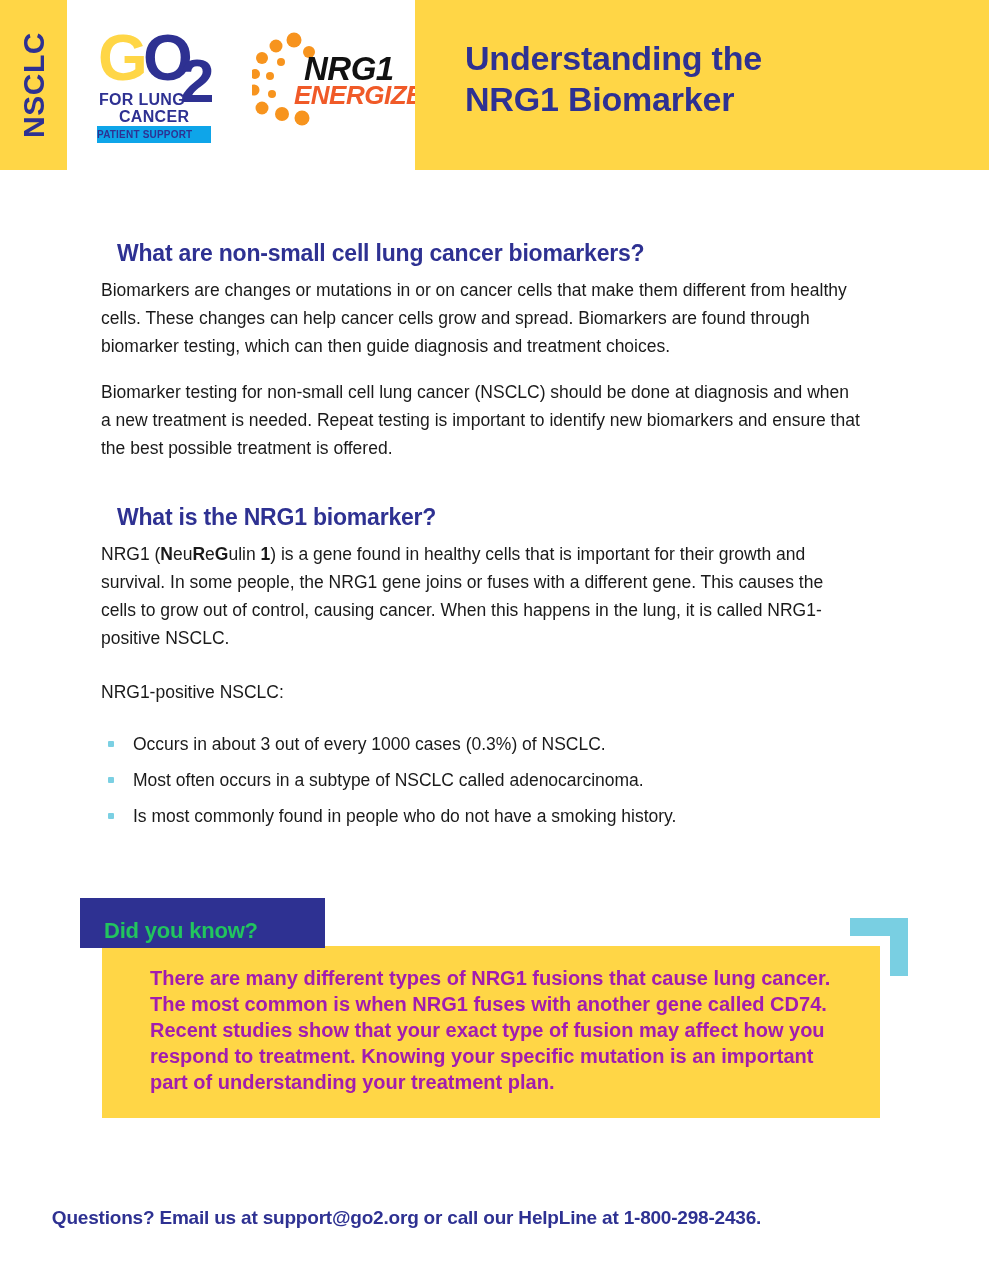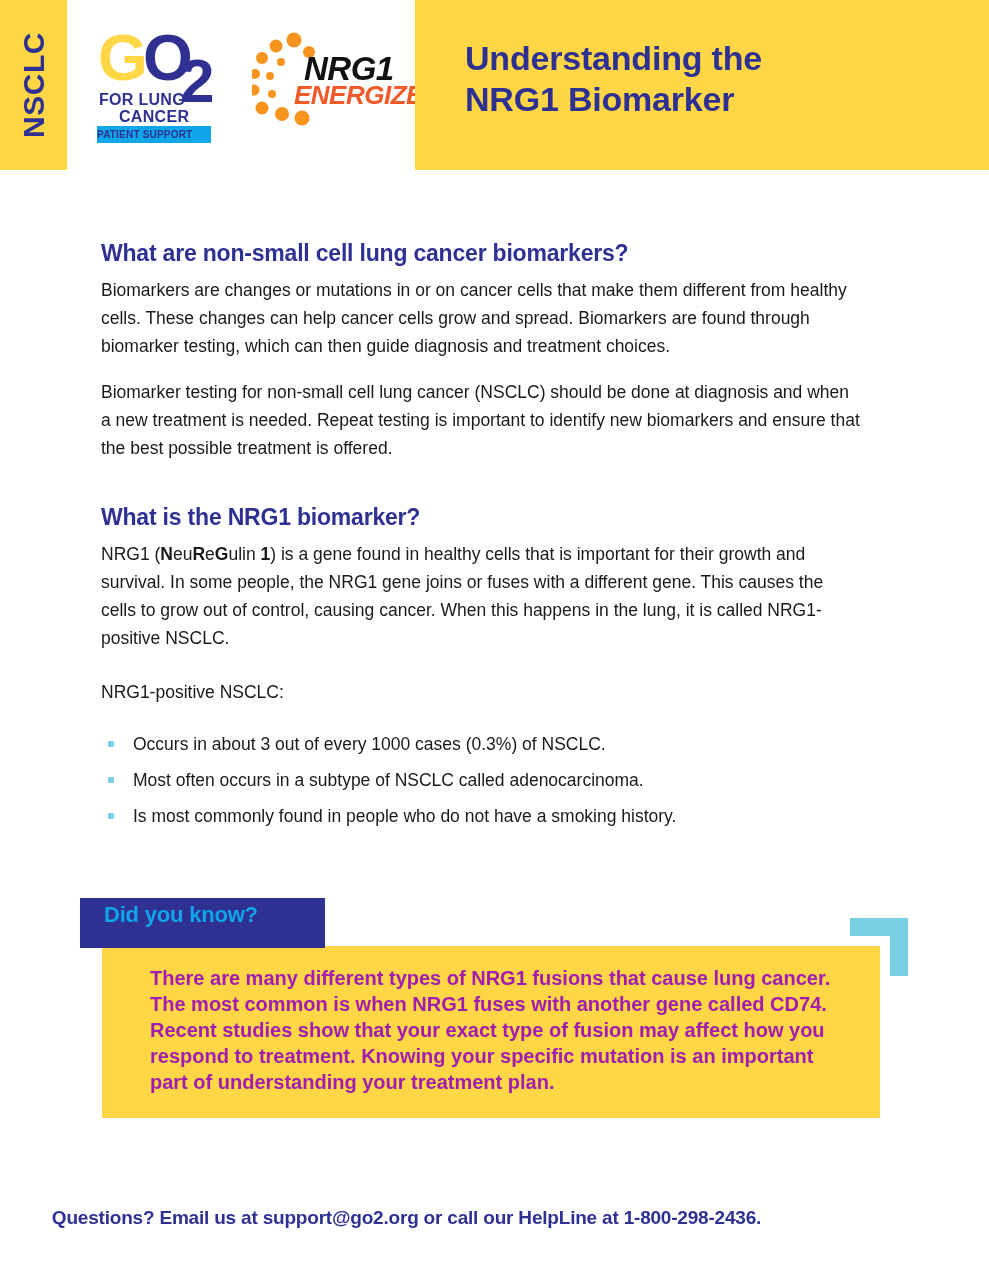--- a/index.html
+++ b/index.html
@@ -178,21 +178,21 @@
   }
 
   
   .content {
     position: absolute;
     left: 101px;
     top: 240px;
     width: 760px;
   }
   h2.section-heading {
-    margin: 0 0 9px 0;
+    margin: 0 0 9px 16px;
     color: #2E3192;
     font-size: 23px;
     font-weight: bold;
     letter-spacing: -0.2px;
   }
   p.body-text {
     margin: 6px 0 18px 0;
     color: #1a1a1a;
     font-size: 17.5px;
     line-height: 28px;
@@ -264,22 +264,22 @@
     position: absolute;
     left: 80px;
     top: 0px;
     width: 245px;
     height: 50px;
     background: #2E3192;
   }
   .callout-tab-label {
     position: absolute;
     left: 24px;
-    top: 4px;
-    color: #0ea5e9;
+    top: 20px;
+    color: #22c55e;
     font-size: 22px;
     font-weight: bold;
     letter-spacing: -0.2px;
   }
   .callout-text {
     position: absolute;
     left: 150px;
     top: 965px;
     width: 700px;
     color: #a21caf;

